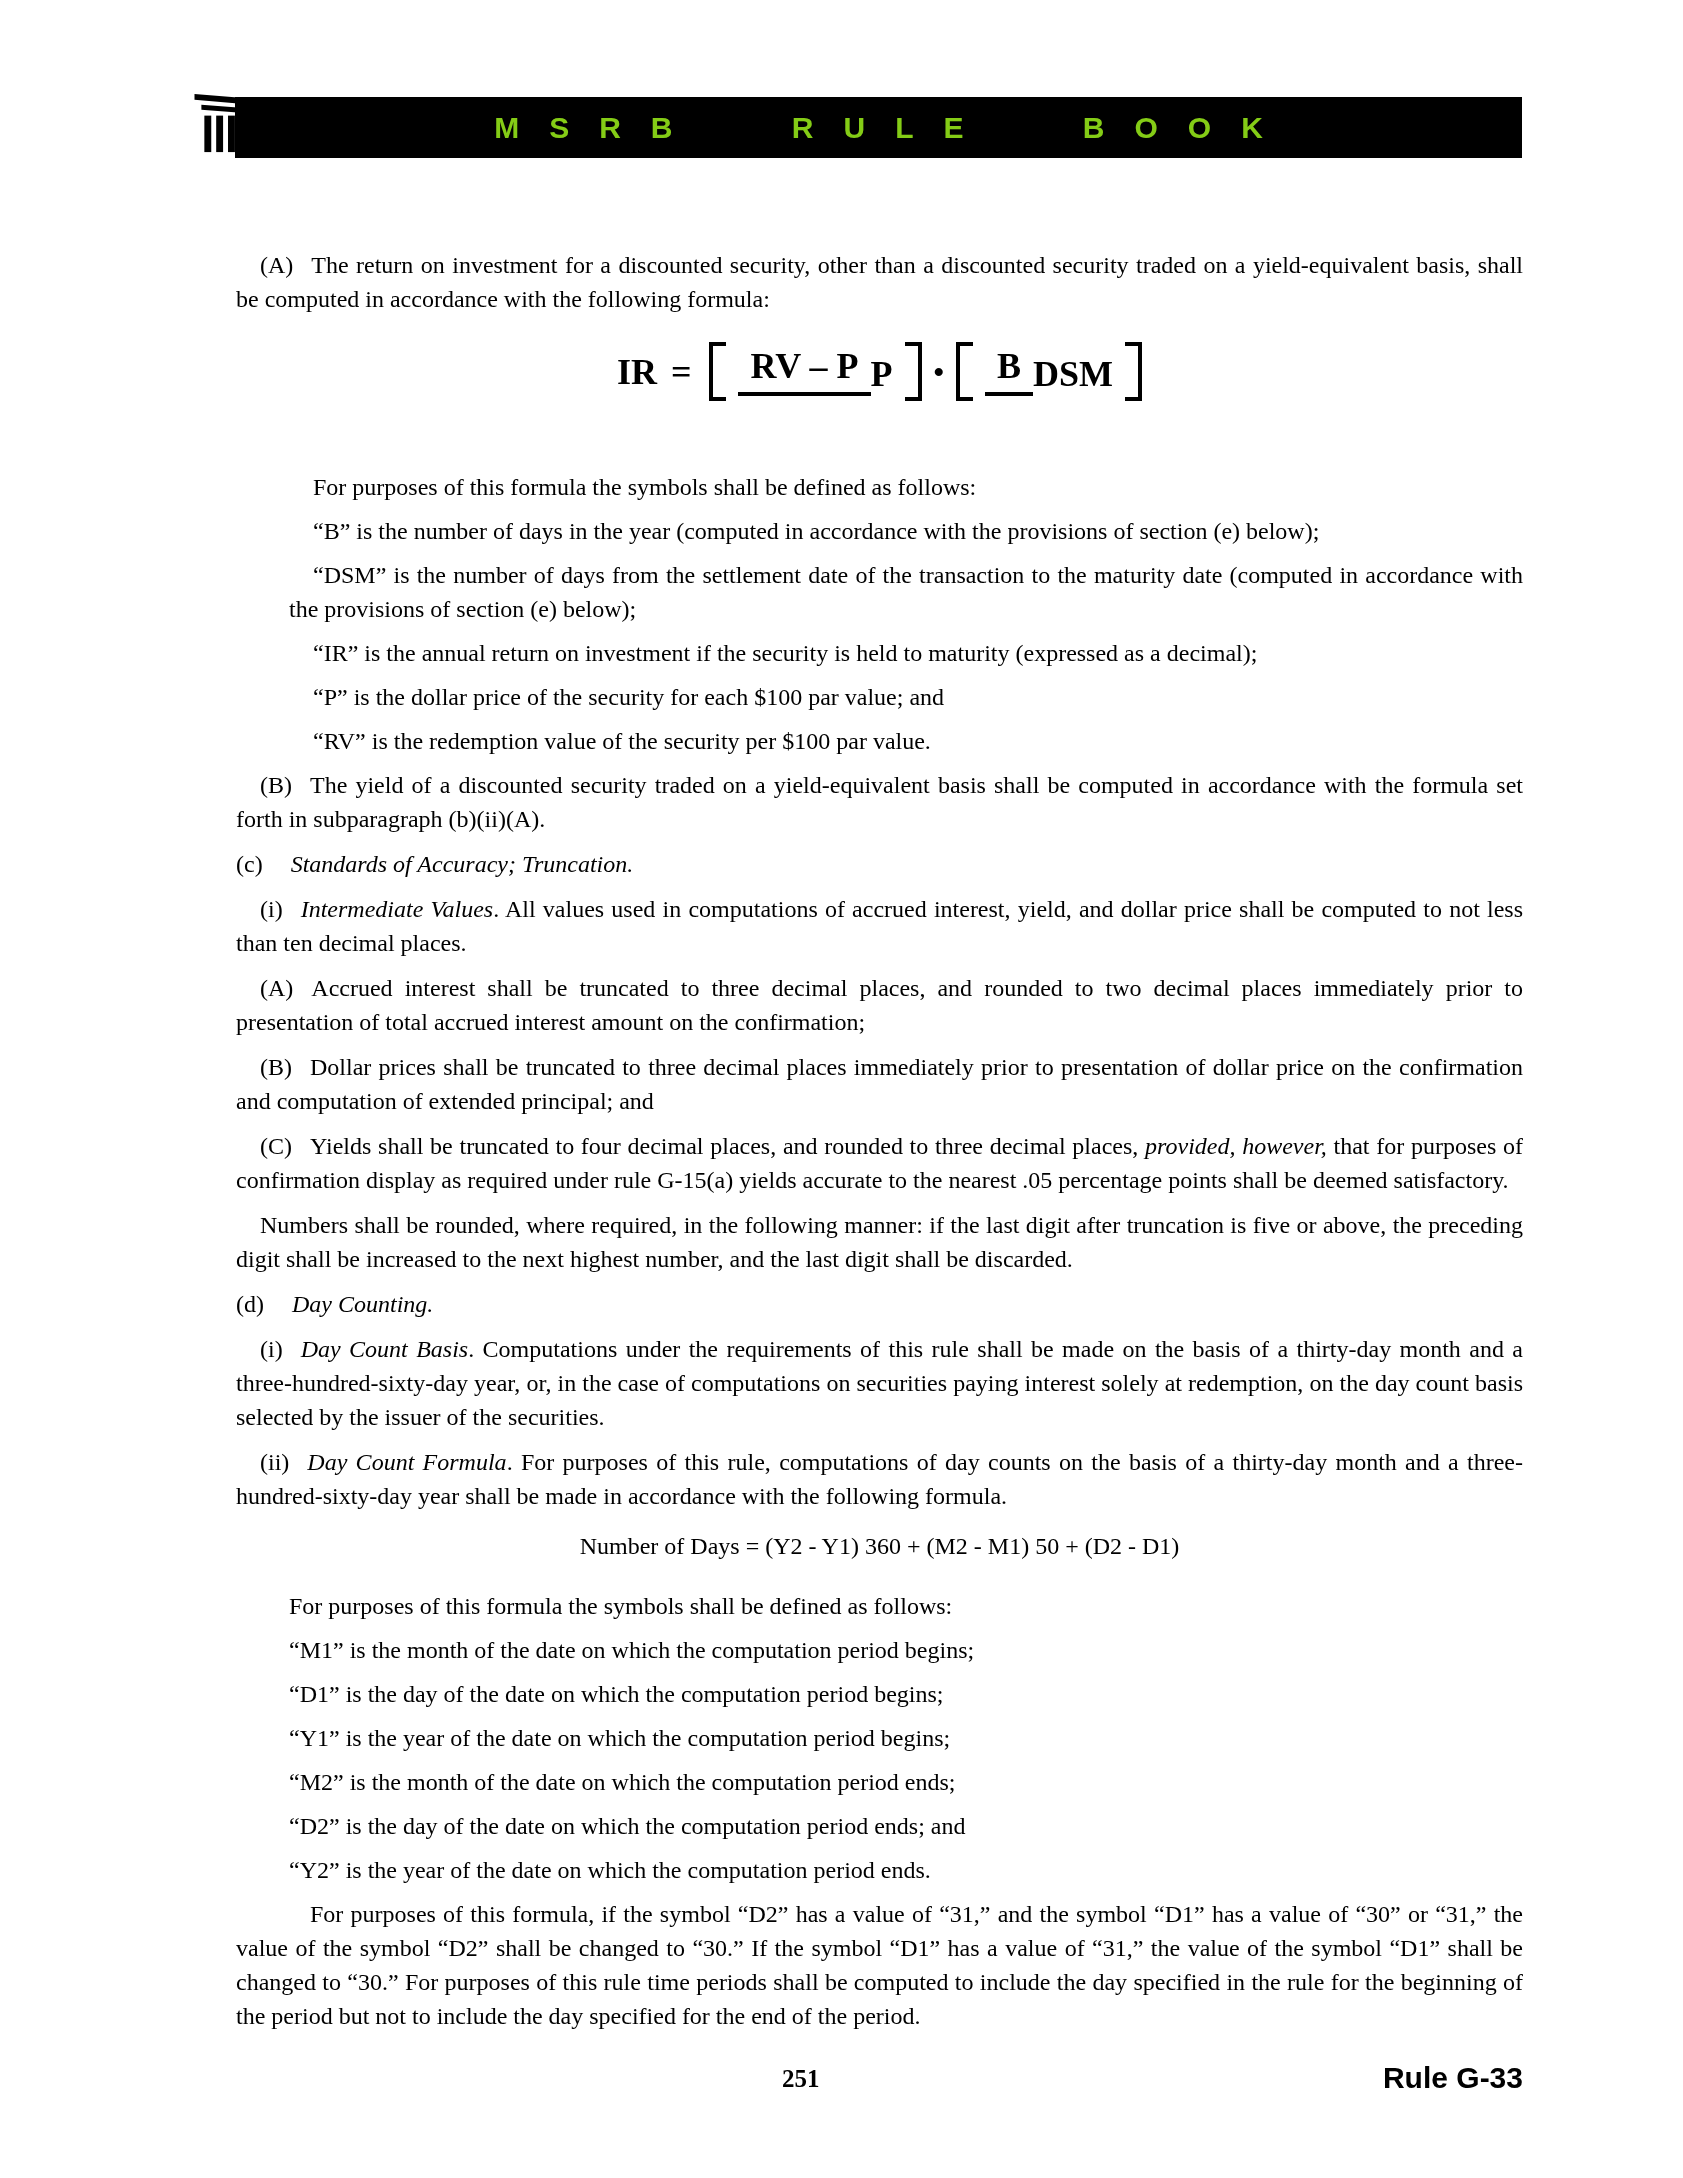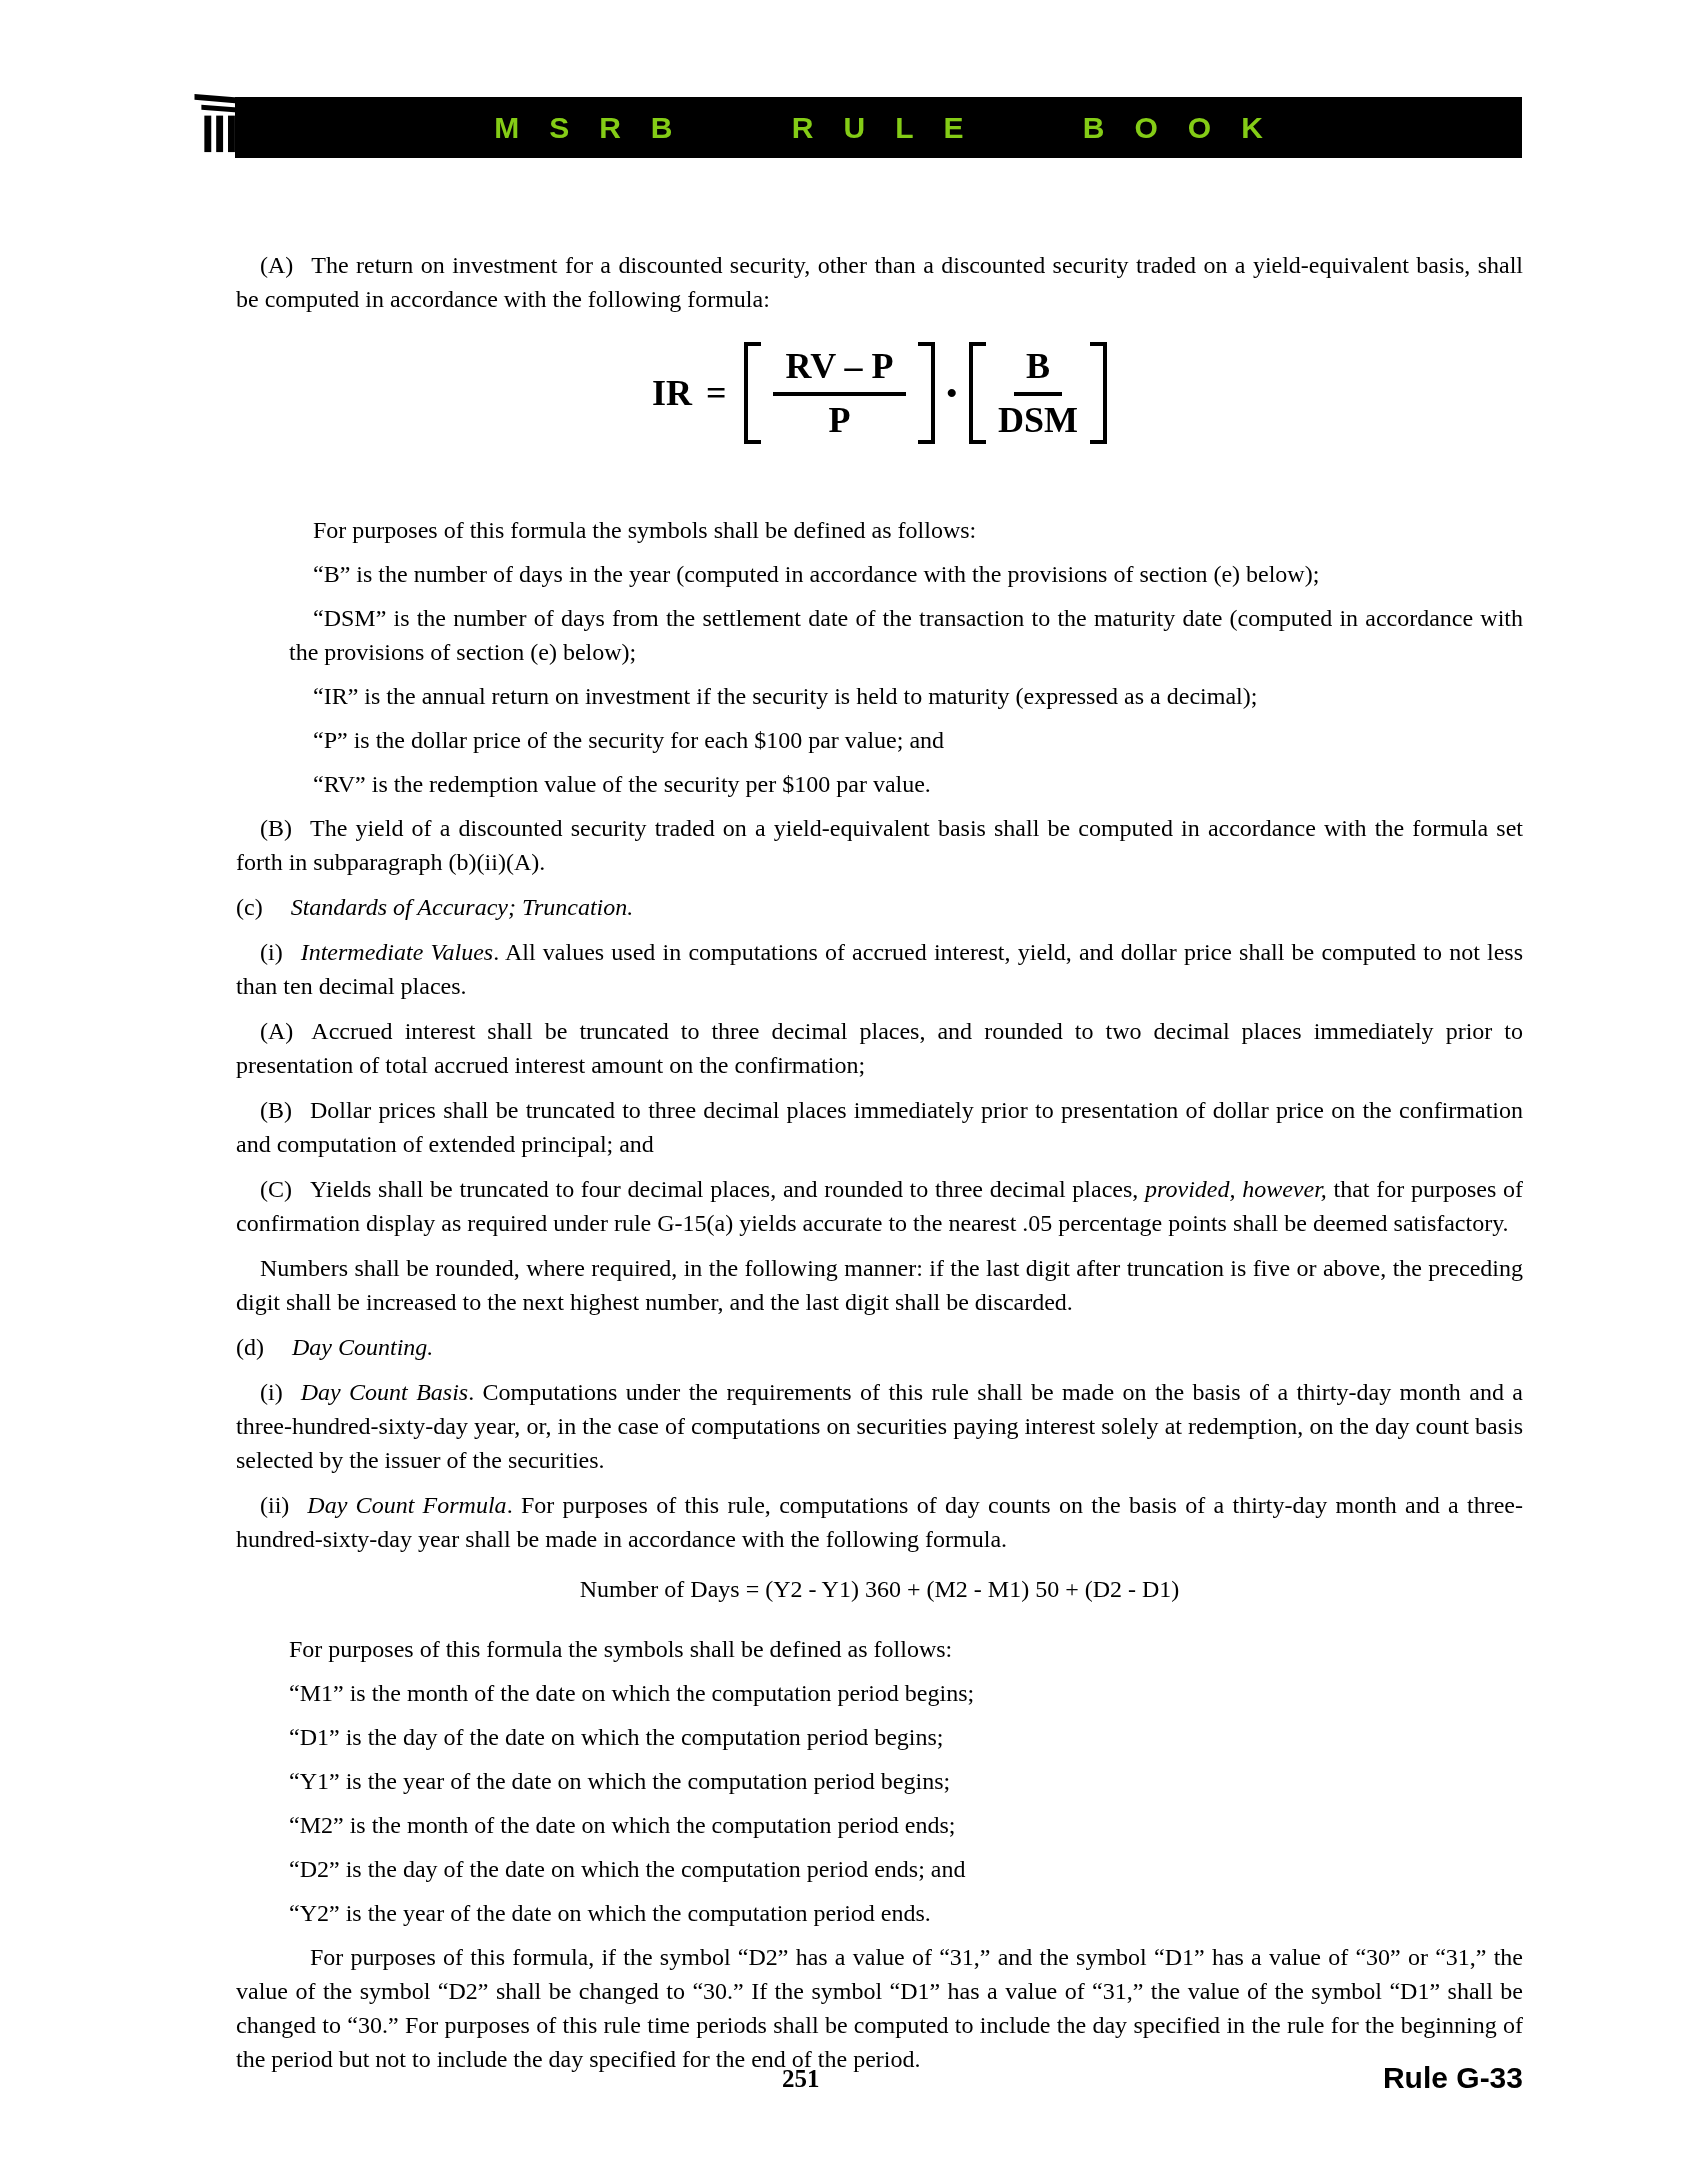--- a/index.html
+++ b/index.html
@@ -34,21 +34,21 @@
   .defs p { margin-bottom:10px; }
 
   
   .formula {
     display:flex; align-items:center; justify-content:center;
     gap:8px; margin:26px 0 69px 0;
     font-weight:bold; font-size:36px; font-family:"Liberation Serif", serif;
   }
   .f-lhs { margin-right:6px; }
   .f-eq  { margin-right:10px; }
-  .frac { display:inline-flex; flex-direction:column; align-items:center; padding:5px 4px; }
+  .frac { display:inline-flex; flex-direction:row; align-items:center; padding:5px 4px; }
   .frac .num { padding:0 12px 7px 12px; border-bottom:4px solid #000; line-height:38px; }
   .frac .den { padding-top:5px; line-height:38px; }
   .brk { align-self:stretch; width:13px; }
   .brk.l { border-left:4px solid #000; border-top:4px solid #000; border-bottom:4px solid #000; }
   .brk.r { border-right:4px solid #000; border-top:4px solid #000; border-bottom:4px solid #000; }
   .f-dot { font-size:30px; padding:0 4px; }
 
   
   .days-formula {
     text-align:center !important;

